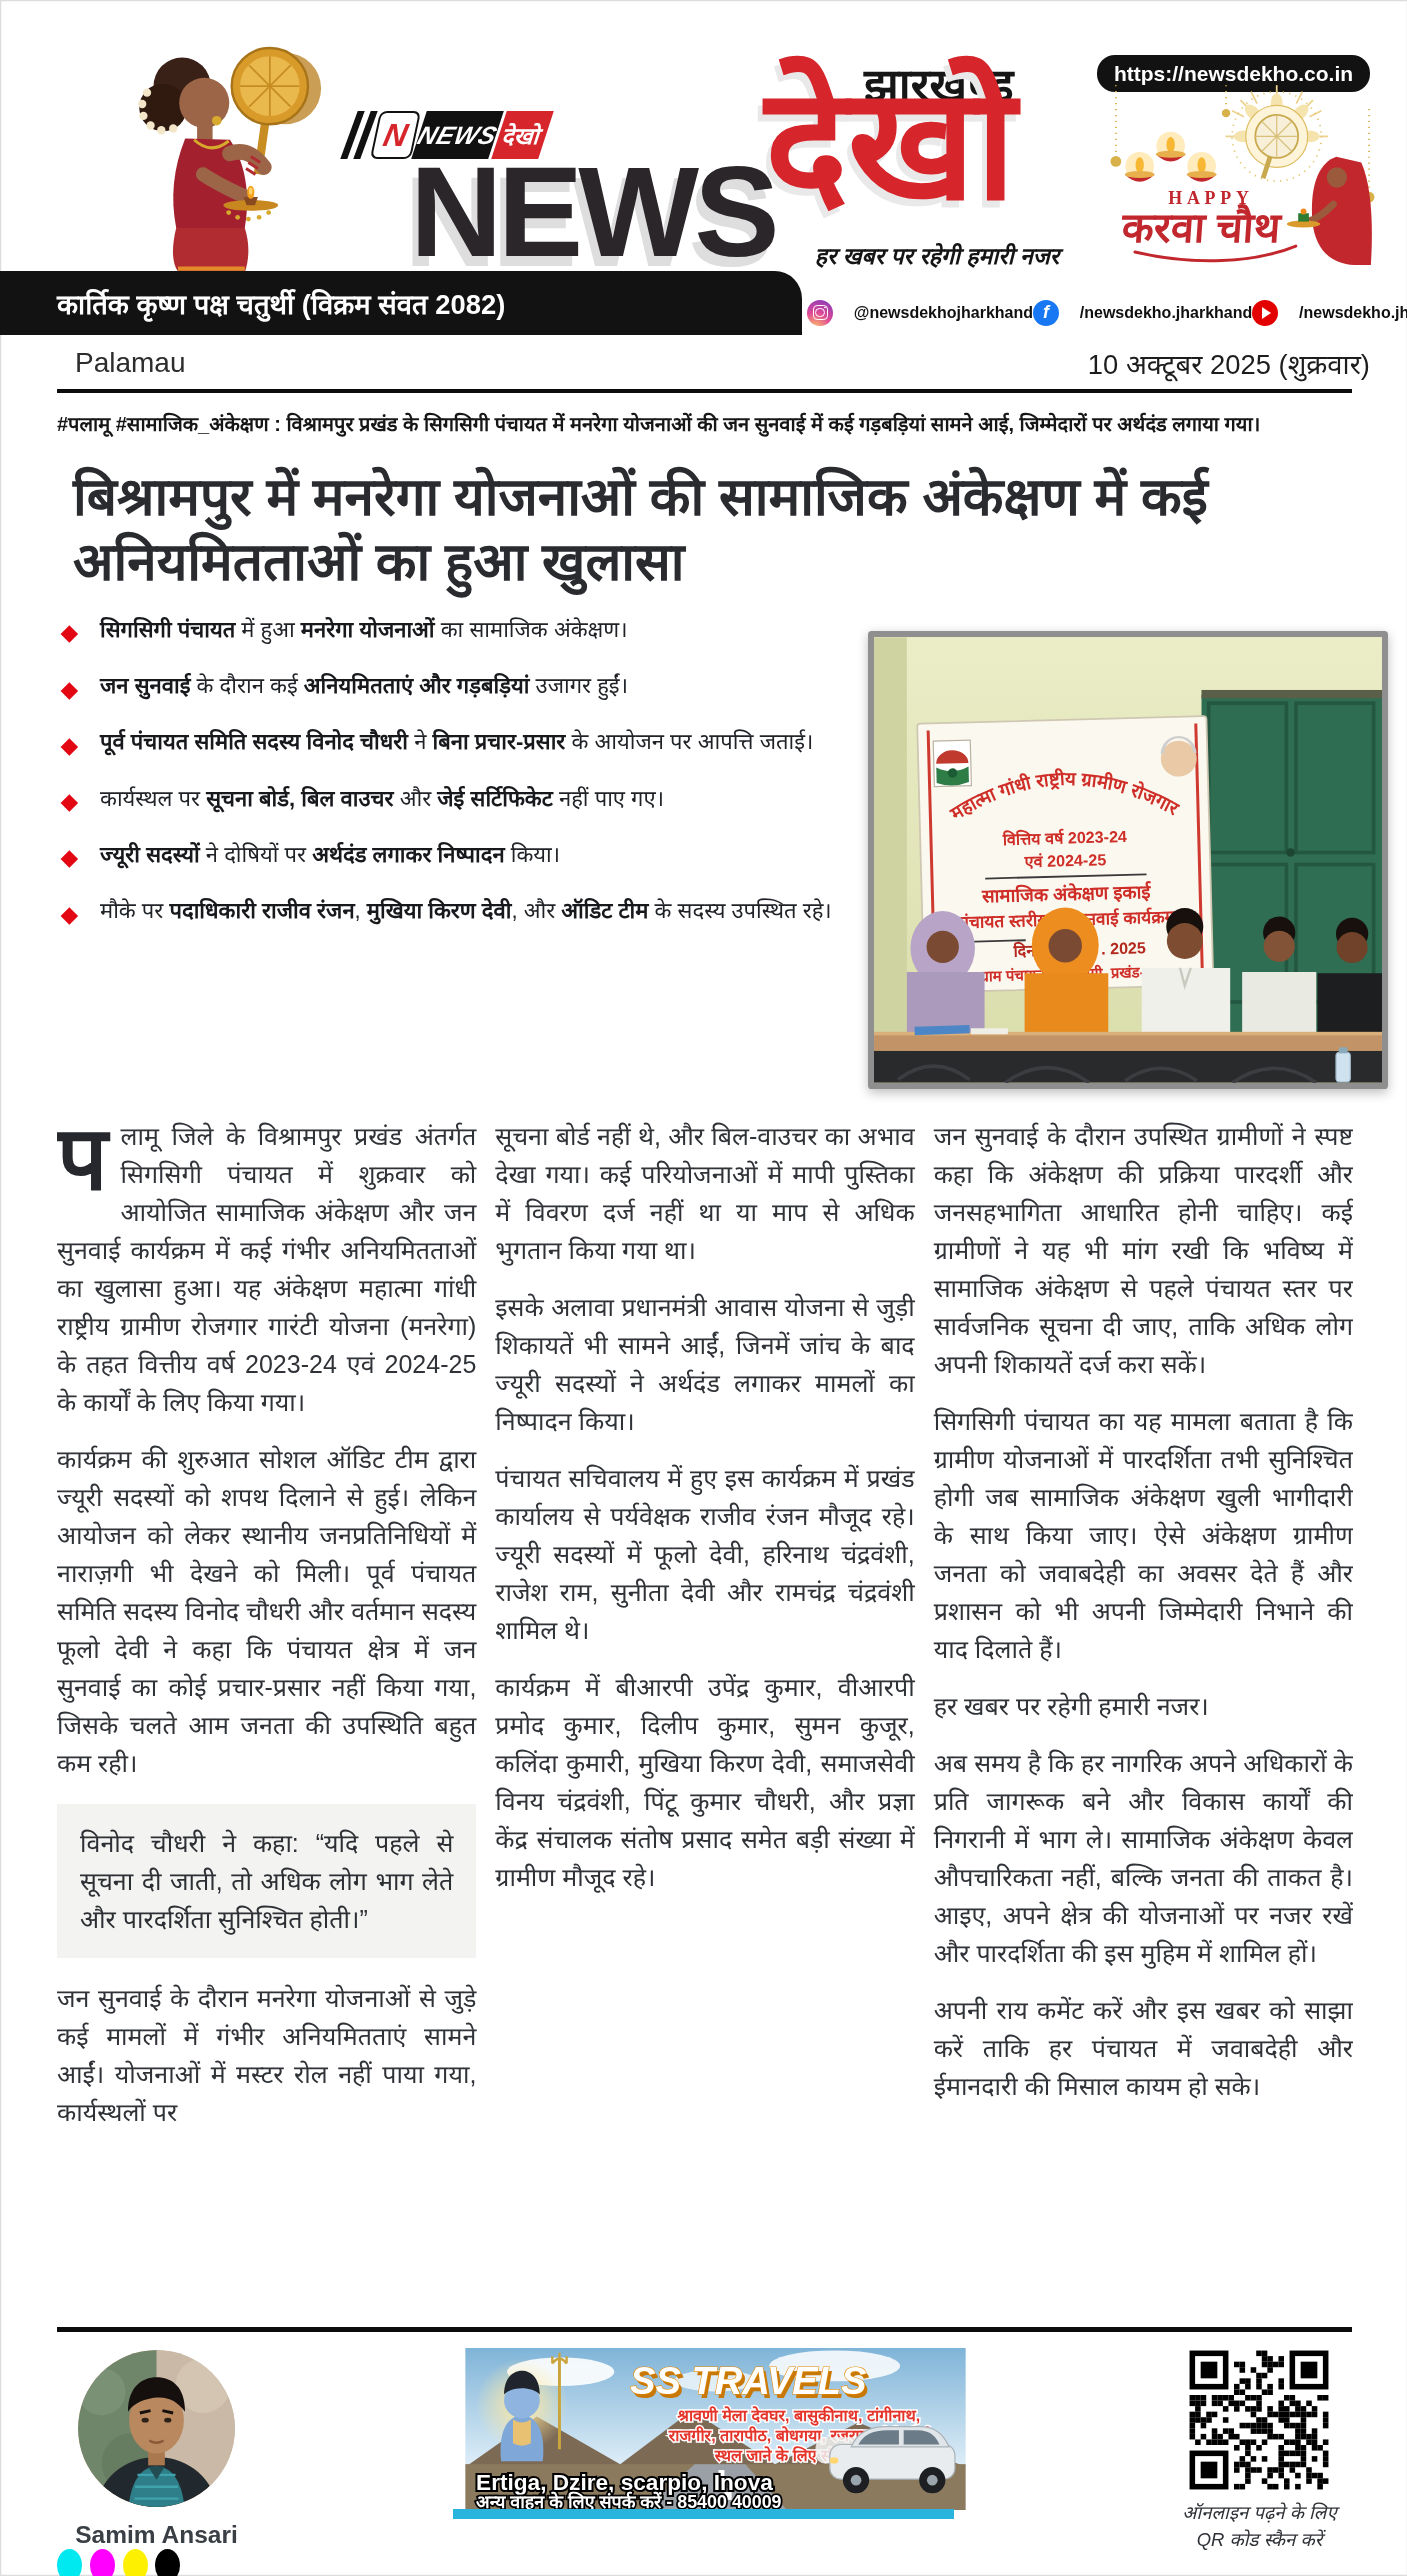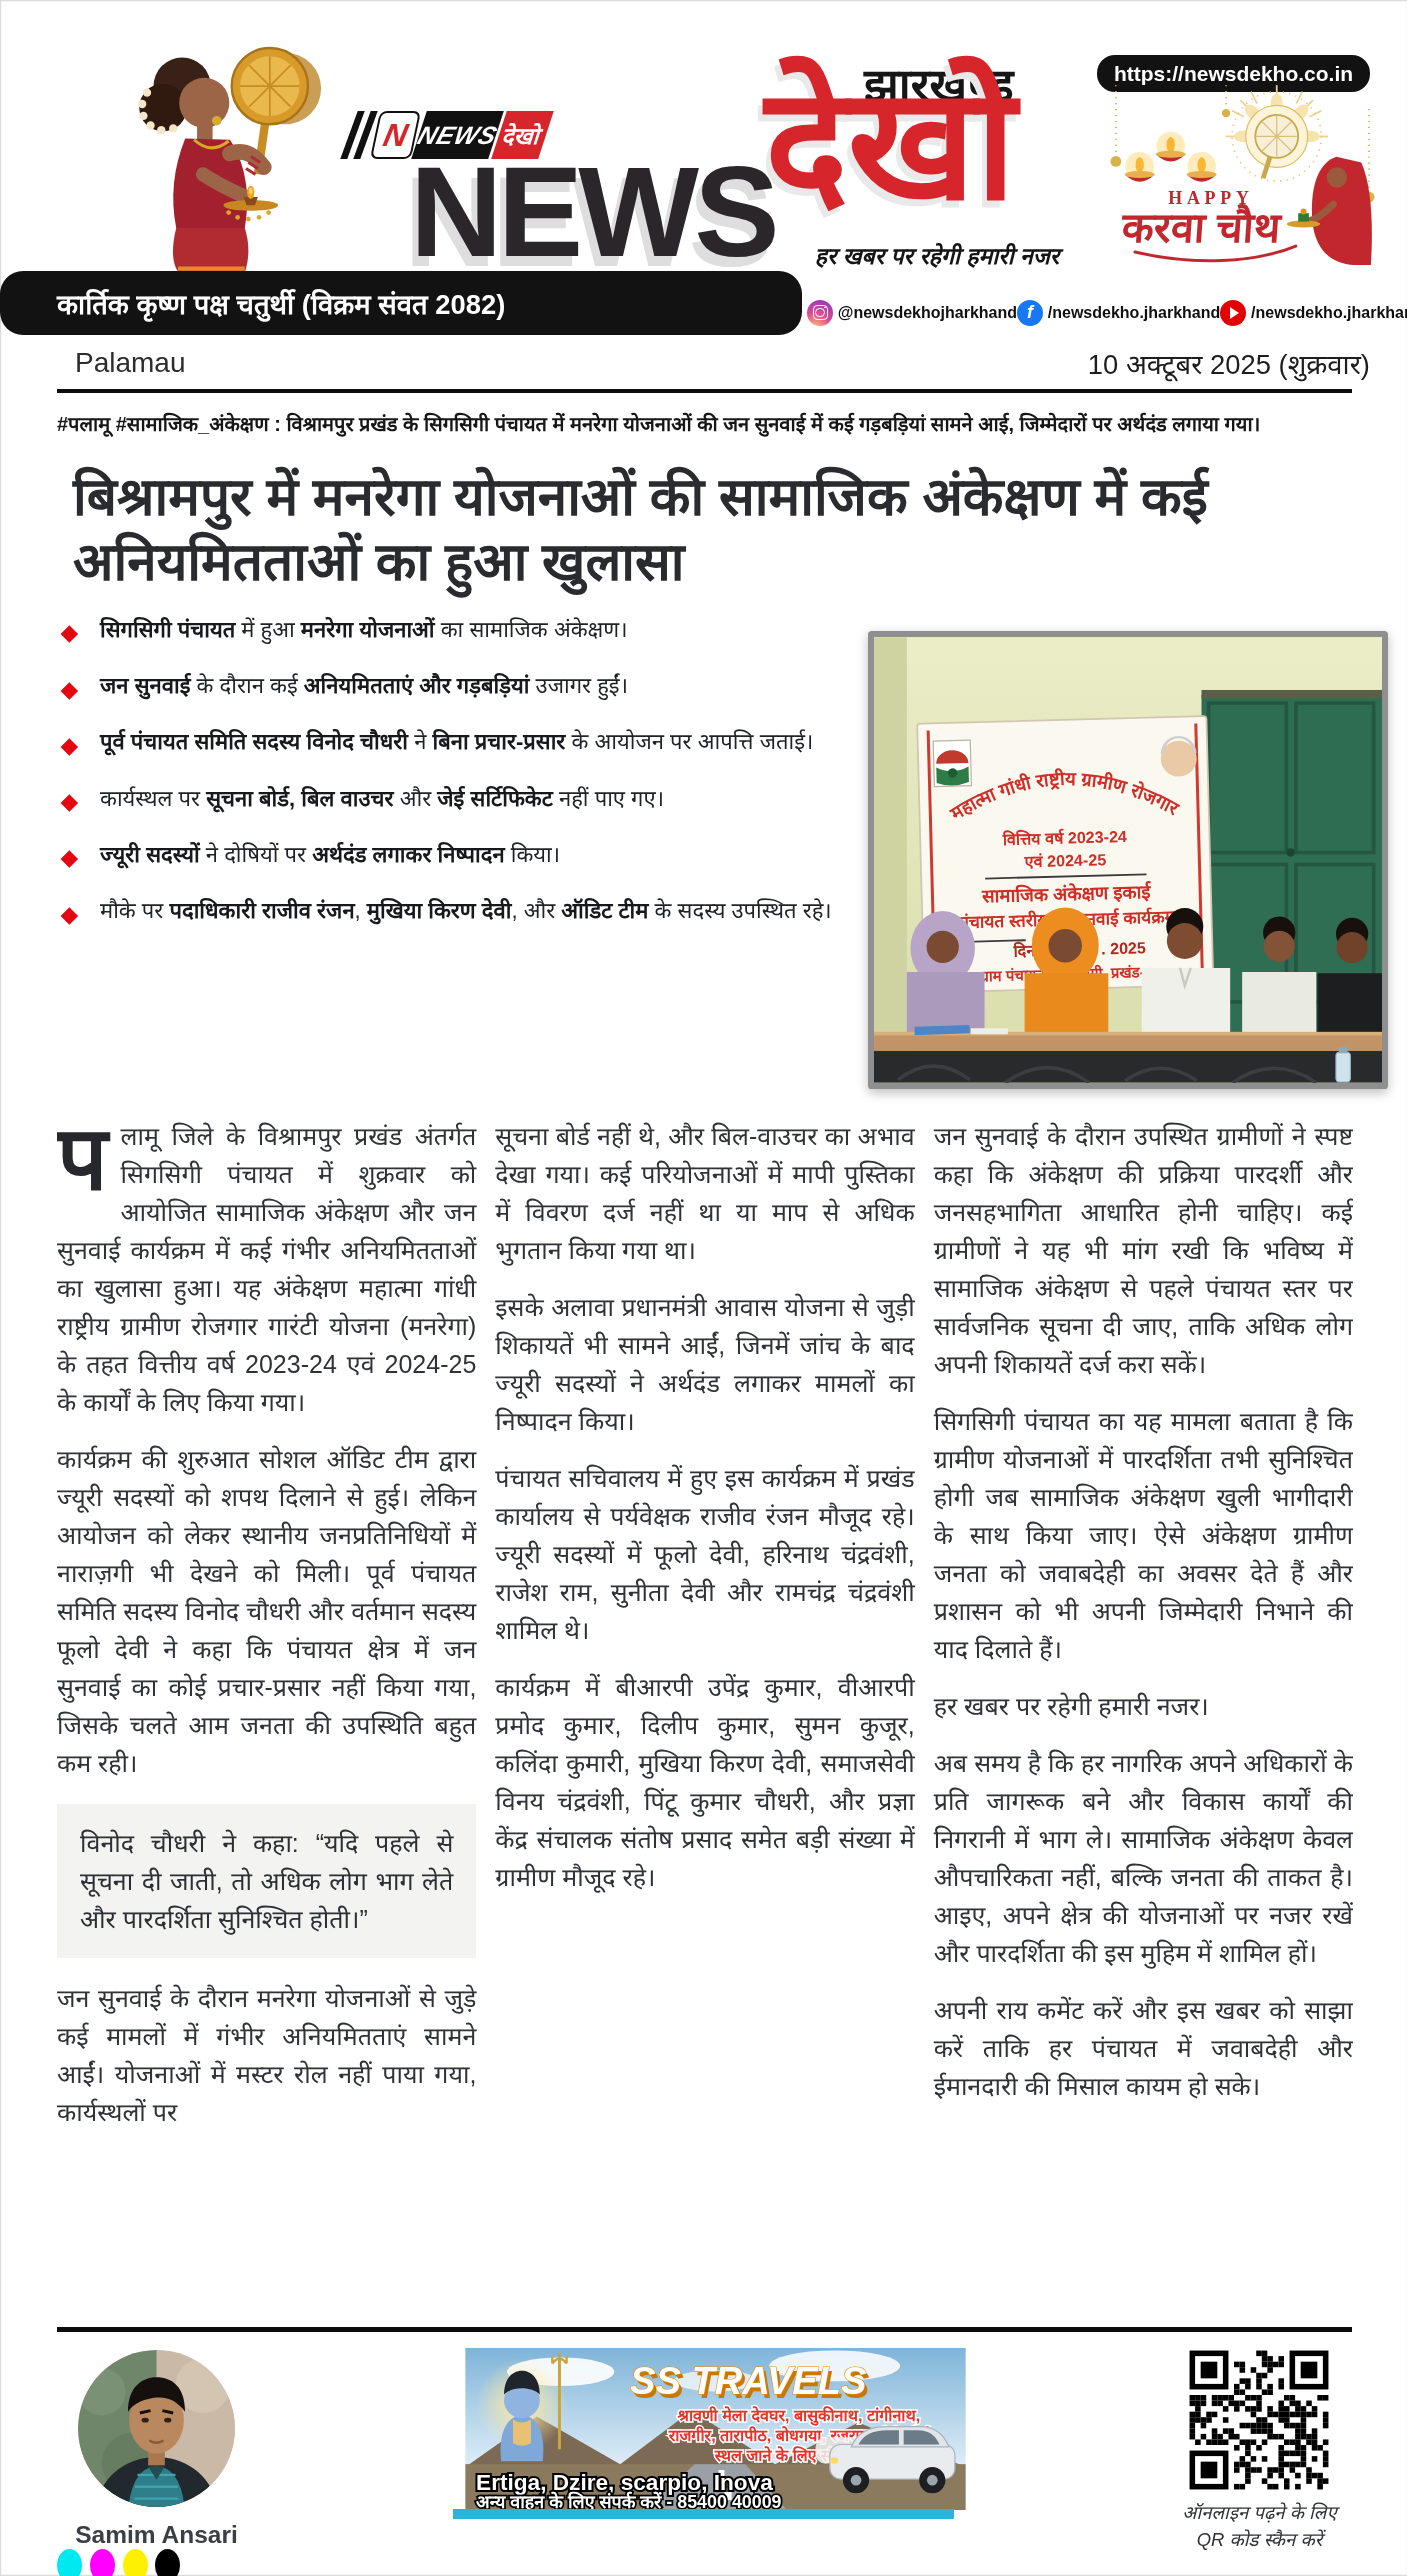--- a/index.html
+++ b/index.html
@@ -32,24 +32,24 @@
   .social-item{display:flex;align-items:center;gap:4.8px;}
   .icn{width:26px;height:26px;border-radius:50%;display:inline-flex;align-items:center;justify-content:center;
        color:#fff;font-weight:900;flex:none;}
   .ic-instagram{background:radial-gradient(circle at 30% 110%,#fdc468 0%,#df4996 48%,#8a3ab9 92%);}
   .cam{width:13px;height:13px;border:1.8px solid #fff;border-radius:4.2px;position:relative;}
   .cam::after{content:"";position:absolute;right:0.6px;top:0.6px;width:1.8px;height:1.8px;background:#fff;border-radius:50%;}
   .lens{position:absolute;inset:1.8px;border:1.8px solid #fff;border-radius:50%;}
   .ic-facebook{background:#1877f2;font-size:18px;font-style:italic;}
   .ic-youtube{background:#e30000;}
   .yt-tri{width:0;height:0;border-left:9.5px solid #fff;border-top:6px solid transparent;border-bottom:6px solid transparent;margin-left:2.4px;}
-  .handle{font-size:16px;font-weight:800;color:#101010;white-space:nowrap;}
+  .handle{font-size:16px;font-weight:800;color:#101010;white-space:nowrap;margin-left:16px;}
   
   #date-bar{left:0;top:271px;width:802px;height:64px;background:#121212;border-top-right-radius:27.4px;
-            display:flex;align-items:center;border-radius:23px;}
+            display:flex;align-items:center;}
   #date-bar span{margin-left:57px;color:#fff;font-size:27.4px;font-weight:700;}
   #loc-row{left:75px;top:339px;width:1295px;height:48px;display:flex;align-items:center;justify-content:space-between;}
   #loc-row .loc{font-size:28px;color:#2d2d2d;}
   #loc-row .date{font-size:27.4px;color:#1d1d1d;}
   .hr1{left:57px;top:389px;width:1295px;height:3.6px;background:#0c0c0c;}
   #hashtag{left:57px;top:410px;width:1295px;font-size:20px;font-weight:700;color:#161616;}
   #headline{left:57px;top:449px;width:1306px;font-size:53px;font-weight:800;line-height:1.22;color:#292b2f;}
   
   #bullets{left:57px;top:614px;width:796px;}
   .bullet{position:relative;padding-left:43px;font-size:22px;line-height:1.42;color:#1f2226;margin-bottom:25px;}

